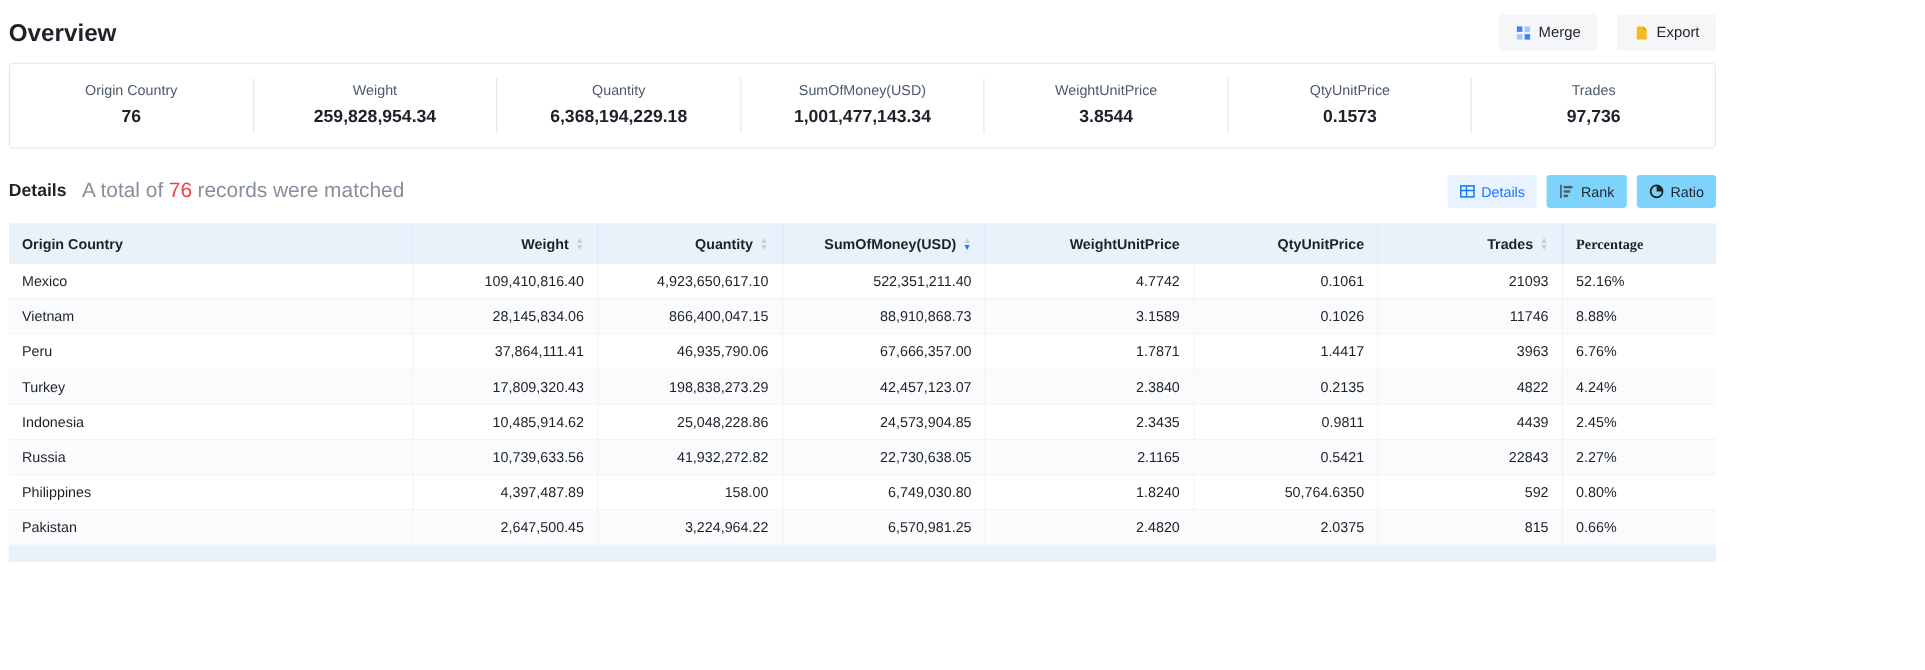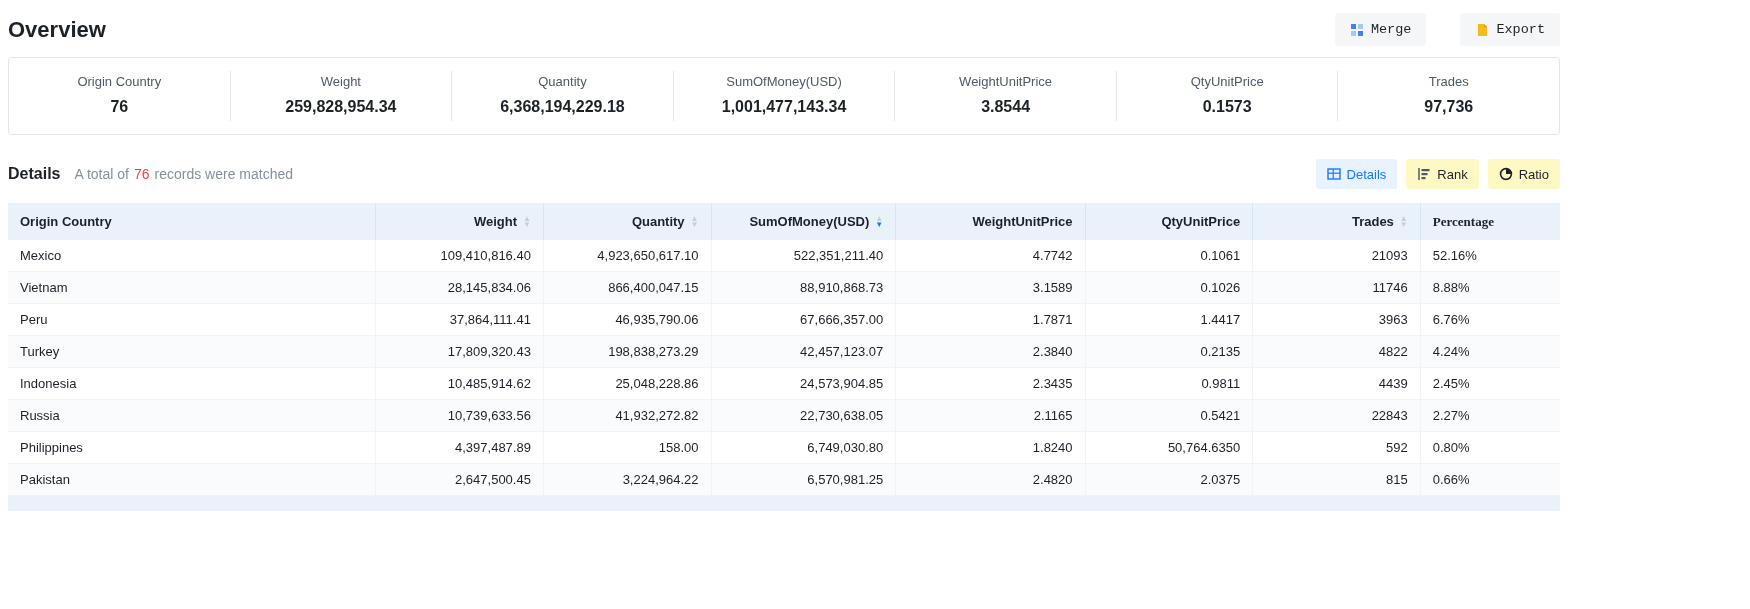--- a/index.html
+++ b/index.html
@@ -9,21 +9,21 @@
     color: #1d2129;
     width: 1750px;
     height: 609px;
     overflow: hidden;
   }
   .container { width: 1552px; margin-left: 8px; }
 
   
   .topbar { display: flex; justify-content: space-between; align-items: center; padding: 13px 0 11px 0; }
   .page-title { font-size: 22px; font-weight: bold; color: #1d2129; }
-  .topbar-btns { display: flex; gap: 34px; font-family: Liberation Mono, monospace; }
+  .topbar-btns { display: flex; gap: 18px; }
   .btn {
     display: inline-flex; align-items: center; gap: 7px;
     background: #f5f6f7; border: none; border-radius: 3px;
     height: 33px; padding: 0 15px; font-size: 13.5px; color: #1d2129;
     font-family: inherit; cursor: pointer;
   }
 
   
   .stats {
     border: 1px solid #e5e6eb; border-radius: 4px;
@@ -31,26 +31,26 @@
     background: #fff;
   }
   .stat { flex: 1; text-align: center; border-right: 1px solid #e5e6eb; padding: 3px 0 5px; }
   .stat:last-child { border-right: none; }
   .stat-label { font-size: 13px; color: #4e5969; margin-bottom: 9px; }
   .stat-value { font-size: 16px; font-weight: bold; color: #1d2129; }
 
   
   .details-bar { display: flex; align-items: center; margin: 2px 0 14px 0; }
   .details-title { font-size: 16px; font-weight: bold; margin-right: 14px; }
-  .details-sub { font-size: 14px; color: #86909c; }
+  .details-sub { font-size: 19px; color: #86909c; }
   .count-red { color: #f53f3f; margin: 0 5px; }
   .view-btns { margin-left: auto; display: flex; gap: 9px; }
   .vbtn {
     display: inline-flex; align-items: center; gap: 6px;
-    background: #fef9c3; border: none; border-radius: 3px;
+    background: #7dd3fc; border: none; border-radius: 3px;
     height: 30px; padding: 0 11px; font-size: 13px; color: #1d2129;
     font-family: inherit; cursor: pointer;
   }
   .vbtn.active { background: #e8f3ff; color: #1677ff; }
 
   
   table { width: 100%; border-collapse: collapse; font-size: 13px; table-layout: fixed; }
   thead th {
     background: #e9f1fb; font-weight: bold; color: #1d2129;
     padding: 10px 12px; border-right: 1px solid #d8e4f2;

